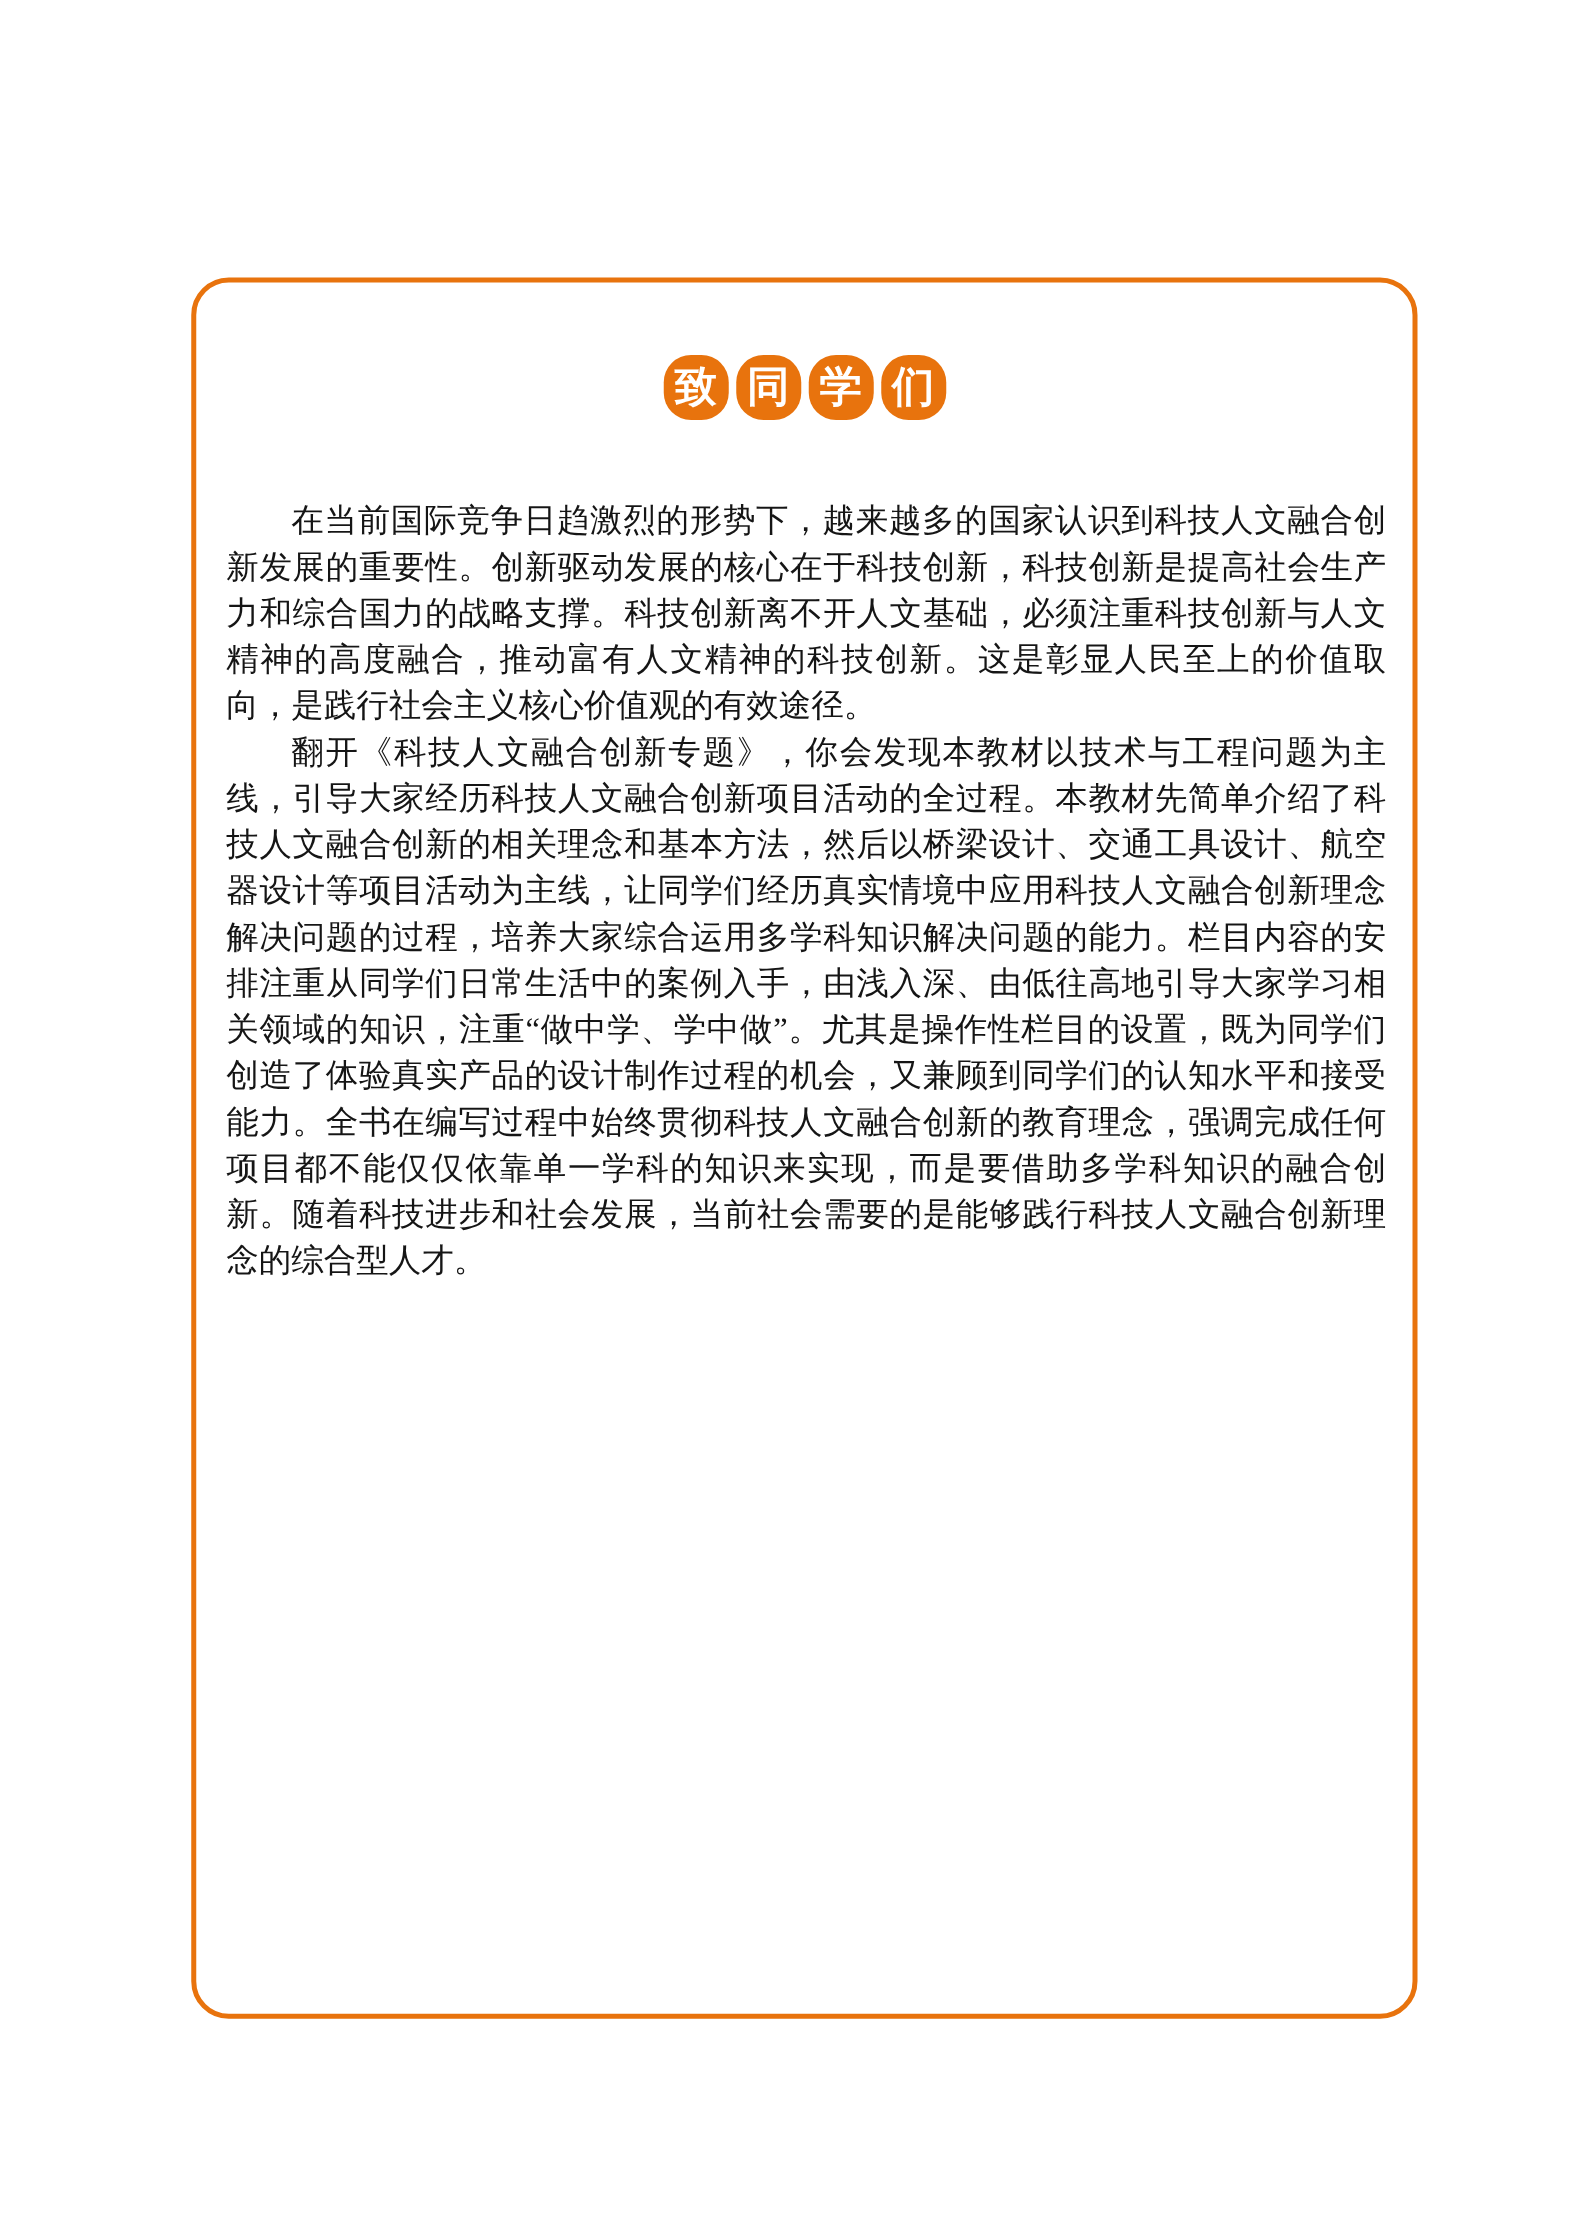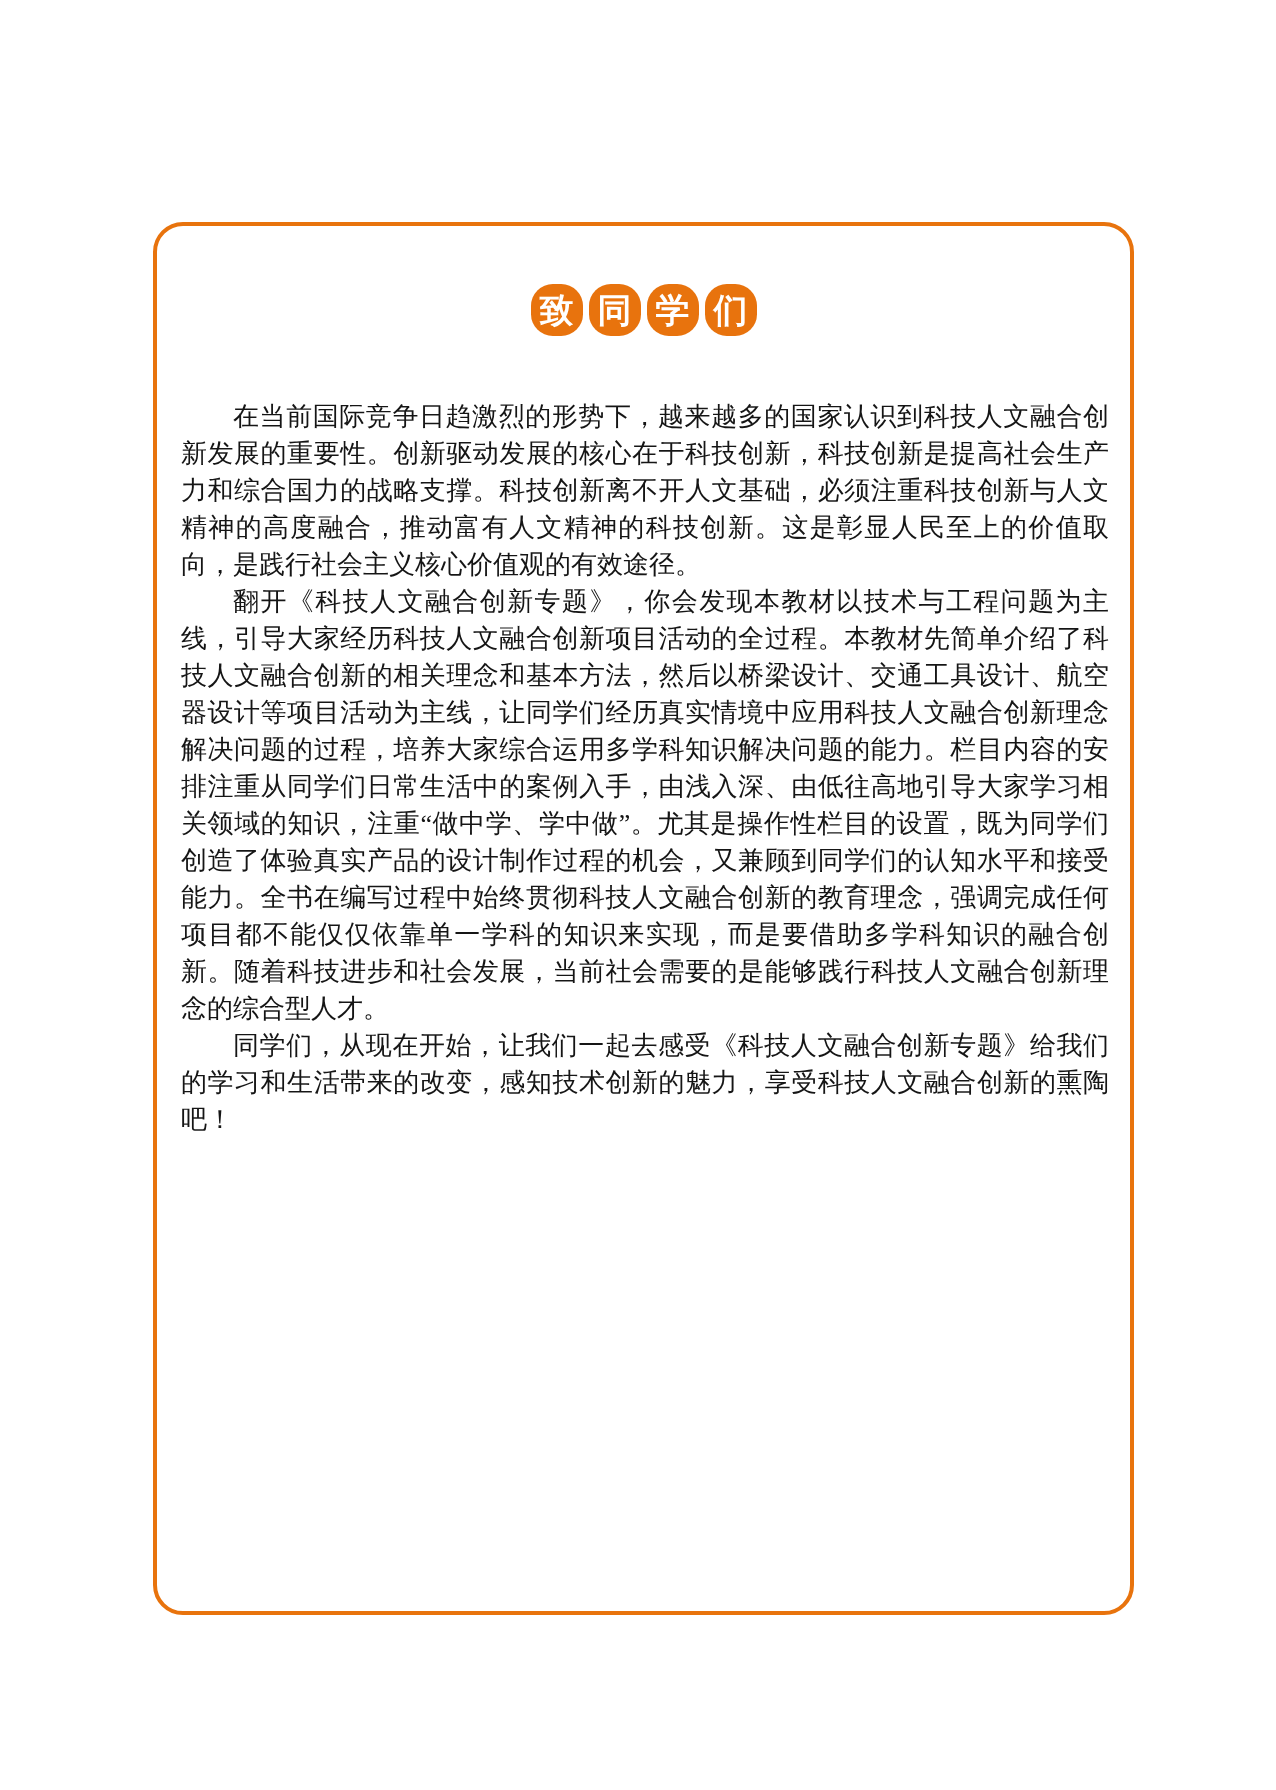--- a/index.html
+++ b/index.html
@@ -73,17 +73,16 @@
     <div class="title-row">
       <span class="badge">致</span>
       <span class="badge">同</span>
       <span class="badge">学</span>
       <span class="badge">们</span>
     </div>
 
     <div class="body-text">
       <p>在当前国际竞争日趋激烈的形势下，越来越多的国家认识到科技人文融合创新发展的重要性。创新驱动发展的核心在于科技创新，科技创新是提高社会生产力和综合国力的战略支撑。科技创新离不开人文基础，必须注重科技创新与人文精神的高度融合，推动富有人文精神的科技创新。这是彰显人民至上的价值取向，是践行社会主义核心价值观的有效途径。</p>
       <p>翻开《科技人文融合创新专题》，你会发现本教材以技术与工程问题为主线，引导大家经历科技人文融合创新项目活动的全过程。本教材先简单介绍了科技人文融合创新的相关理念和基本方法，然后以桥梁设计、交通工具设计、航空器设计等项目活动为主线，让同学们经历真实情境中应用科技人文融合创新理念解决问题的过程，培养大家综合运用多学科知识解决问题的能力。栏目内容的安排注重从同学们日常生活中的案例入手，由浅入深、由低往高地引导大家学习相关领域的知识，注重“做中学、学中做”。尤其是操作性栏目的设置，既为同学们创造了体验真实产品的设计制作过程的机会，又兼顾到同学们的认知水平和接受能力。全书在编写过程中始终贯彻科技人文融合创新的教育理念，强调完成任何项目都不能仅仅依靠单一学科的知识来实现，而是要借助多学科知识的融合创新。随着科技进步和社会发展，当前社会需要的是能够践行科技人文融合创新理念的综合型人才。</p>
-      <p>同学们，从现在开始，让我们一起去感受《科技人文融合创新专题》给我们的学习和生活带来的改变，感知技术创新的魅力，享受科技人文融合创新的熏陶吧！</p>
     </div>
 
   </div>
 </div>
 
 </body></html>

